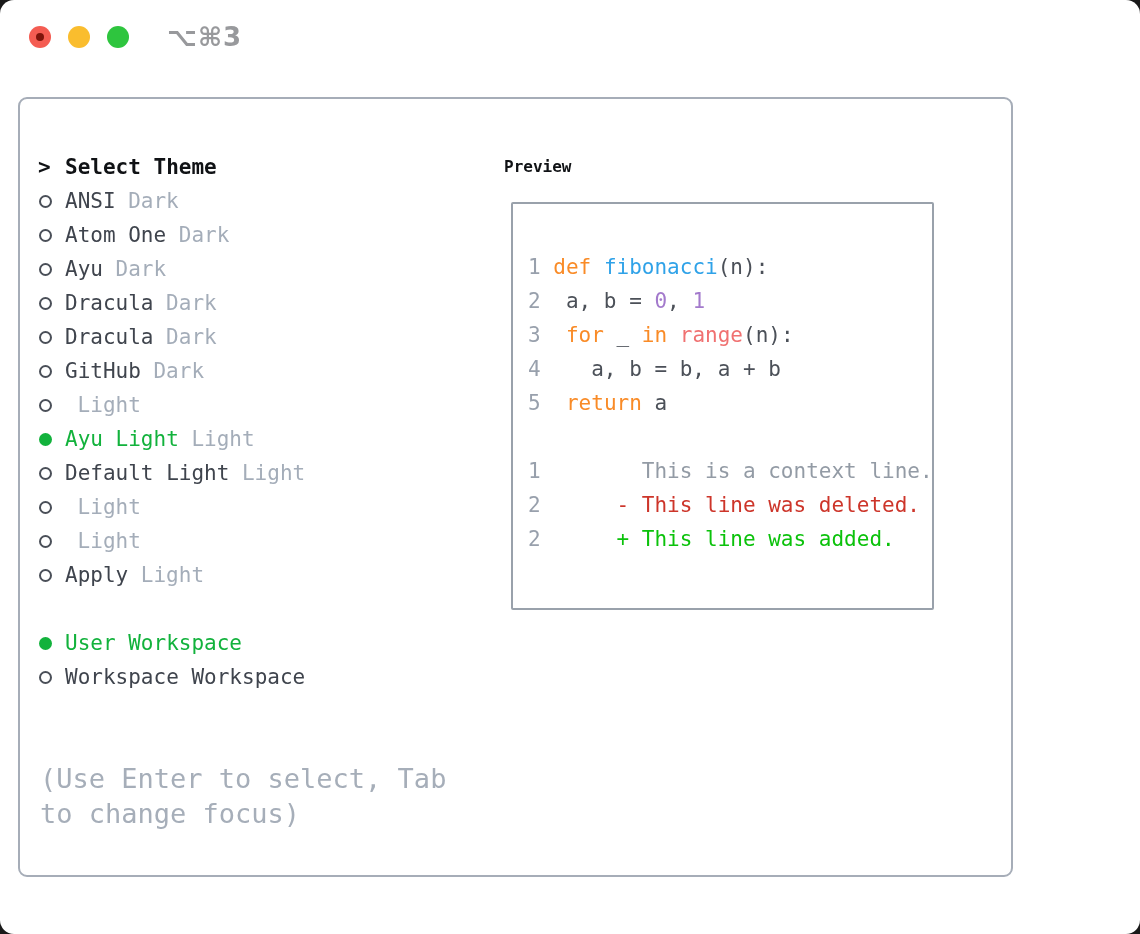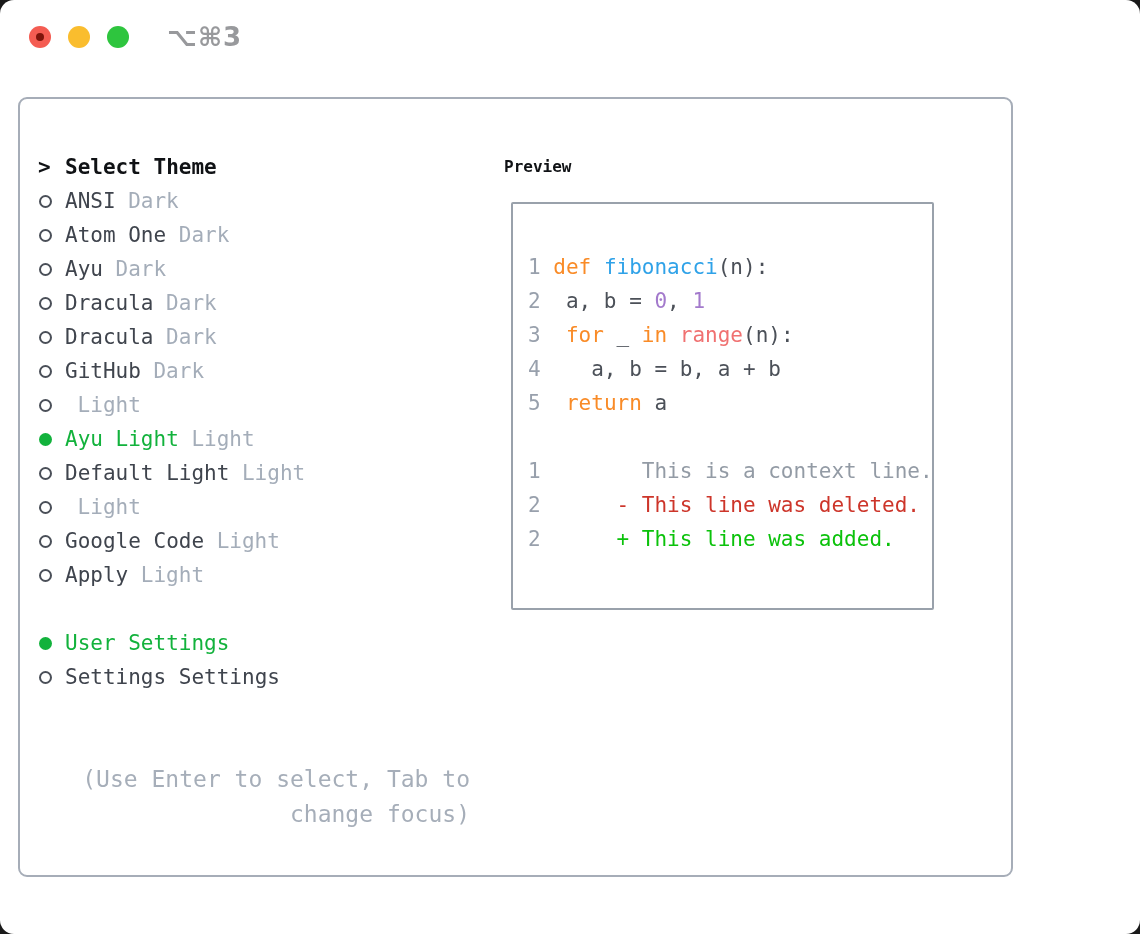--- a/index.html
+++ b/index.html
@@ -50,21 +50,21 @@
   }
   .circle.filled{border:none;background:var(--accent);}
   .row .name{color:var(--ink);}
   .row .tag{color:var(--tag);margin-left:12.6px;}
   .row.title .name{font-weight:bold;color:var(--black);}
   .row.subtitle .name{color:var(--black);}
   .row.selected .name{color:var(--accent);text-align:center;}
   .spacer{height:34px;}
   .hint{
     position:absolute;left:20px;top:663px;width:430px;
-    font-size:23px;line-height:34.5px;color:var(--hint);white-space:pre-wrap;text-align:right;
+    font-size:27px;line-height:34.5px;color:var(--hint);white-space:pre-wrap;
   }
   
   .preview-title{
     position:absolute;left:484px;top:51px;font-size:16px;line-height:34px;
     font-weight:bold;color:var(--black);
   }
   .preview-box{
     position:absolute;left:491px;top:103px;width:423px;height:408px;
     border:2px solid var(--box-border);border-radius:2px;box-sizing:border-box;
     background:#fff;
@@ -102,25 +102,25 @@
         <div class="row theme"><span class="prefix"><span class="circle"></span></span><span class="name">ANSI</span><span class="tag">Dark</span></div>
         <div class="row theme"><span class="prefix"><span class="circle"></span></span><span class="name">Atom One</span><span class="tag">Dark</span></div>
         <div class="row theme"><span class="prefix"><span class="circle"></span></span><span class="name">Ayu</span><span class="tag">Dark</span></div>
         <div class="row theme"><span class="prefix"><span class="circle"></span></span><span class="name">Dracula</span><span class="tag">Dark</span></div>
         <div class="row theme"><span class="prefix"><span class="circle"></span></span><span class="name">Dracula</span><span class="tag">Dark</span></div>
         <div class="row theme"><span class="prefix"><span class="circle"></span></span><span class="name">GitHub</span><span class="tag">Dark</span></div>
         <div class="row theme"><span class="prefix"><span class="circle"></span></span><span class="tag">Light</span></div>
         <div class="row theme selected"><span class="prefix"><span class="circle filled"></span></span><span class="name">Ayu Light</span><span class="tag">Light</span></div>
         <div class="row theme"><span class="prefix"><span class="circle"></span></span><span class="name">Default Light</span><span class="tag">Light</span></div>
         <div class="row theme"><span class="prefix"><span class="circle"></span></span><span class="tag">Light</span></div>
-        <div class="row theme"><span class="prefix"><span class="circle"></span></span><span class="name">Google Code</span><span class="tag">Light</span></div>
+        <div class="row theme"><span class="prefix"><span class="circle"></span></span><span class="tag">Light</span></div>
         <div class="row theme"><span class="prefix"><span class="circle"></span></span><span class="name">Apply</span><span class="tag">Light</span></div>
         <div class="spacer"></div>
-        <div class="row option selected"><span class="prefix"><span class="circle filled"></span></span><span class="name">User Settings</span></div>
-        <div class="row option"><span class="prefix"><span class="circle"></span></span><span class="name">Settings Settings</span></div>
+        <div class="row option selected"><span class="prefix"><span class="circle filled"></span></span><span class="name">User Workspace</span></div>
+        <div class="row option"><span class="prefix"><span class="circle"></span></span><span class="name">Workspace Workspace</span></div>
       </div>
 
     <div class="hint">(Use Enter to select, Tab to change focus)</div>
 
     <div class="preview-title">Preview</div>
 
     <div class="preview-box">
       <pre class="code" id="code-block"><span><span class="ln">1</span><span class="d"> </span><span class="kw">def</span><span class="d"> </span><span class="fn">fibonacci</span><span class="d">(n):</span>
 </span><span><span class="ln">2</span><span class="d">  a, b = </span><span class="num">0</span><span class="d">, </span><span class="num">1</span>
 </span><span><span class="ln">3</span><span class="d">  </span><span class="kw">for</span><span class="d"> _ </span><span class="kw">in</span><span class="d"> </span><span class="call">range</span><span class="d">(n):</span>

